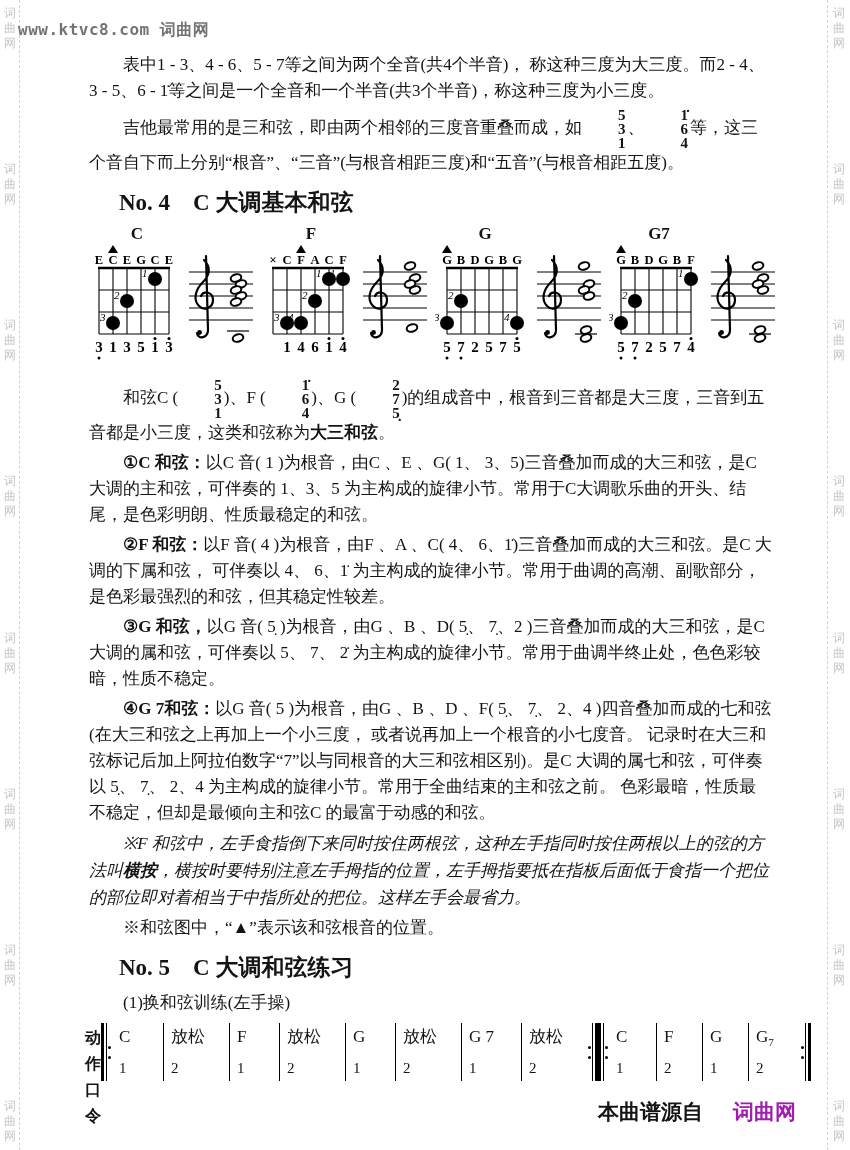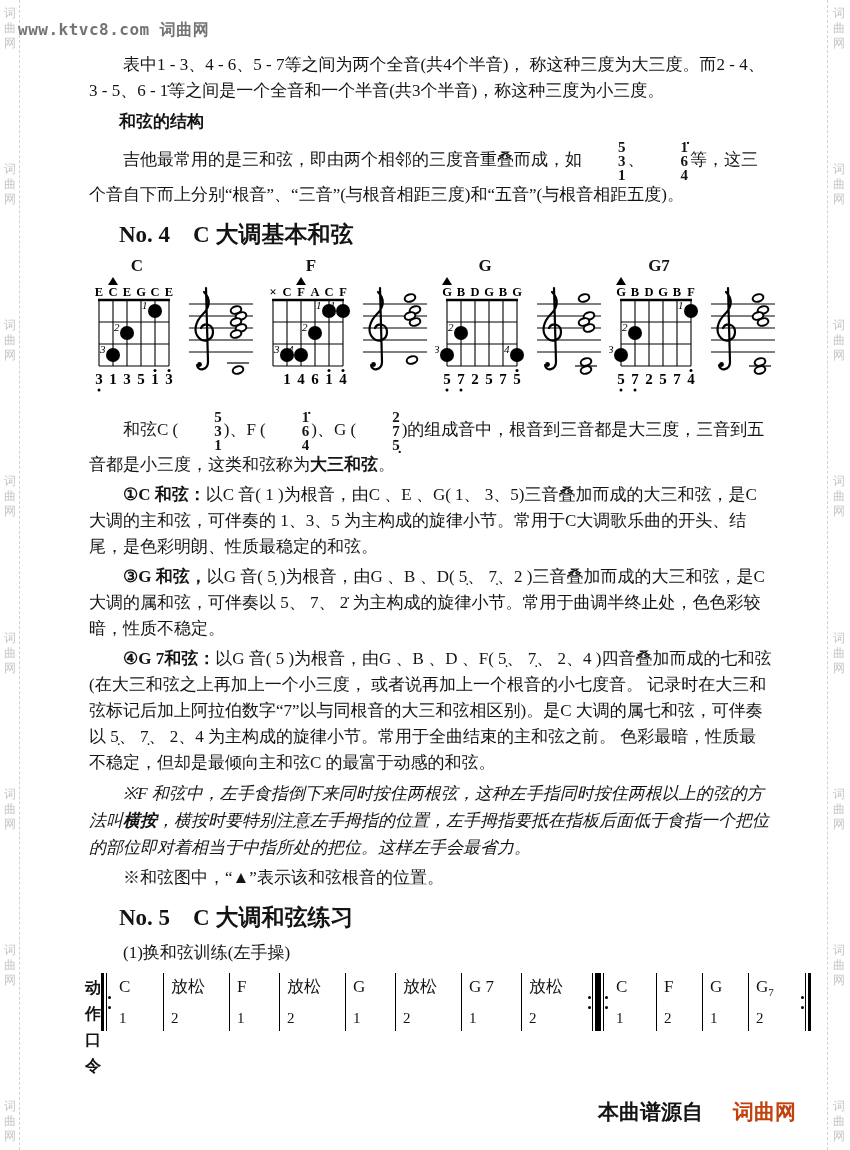--- a/index.html
+++ b/index.html
@@ -143,21 +143,20 @@
       <span>网</span>
     </div>
   </div>
 
 <div class="wm-top" id="wm-top" style="color: #737373;">www.ktvc8.com 词曲网</div>
 
 <div class="content">
 
   <p>表中1 - 3、4 - 6、5 - 7等之间为两个全音(共4个半音)， 称这种三度为大三度。而2 - 4、 3 - 5、6 - 1̇等之间是一个全音和一个半音(共3个半音)，称这种三度为小三度。</p>
 
-  <div class="struct-h">和弦的结构</div>
 
   <p><span>吉他最常用的是三和弦，即由两个相邻的三度音重叠而成，如</span><span class="stack">
         <span>5</span>
         <span>3</span>
         <span>1</span>
       </span><span>、</span><span class="stack">
         <span>1̇</span>
         <span>6</span>
         <span>4</span>
       </span><span>等，这三个音自下而上分别“根音”、“三音”(与根音相距三度)和“五音”(与根音相距五度)。</span></p>
@@ -395,20 +394,21 @@
         <span>1̇</span>
         <span>6</span>
         <span>4</span>
       </span><span>)、G (</span><span class="stack">
         <span>2</span>
         <span>7</span>
         <span>5̣</span>
       </span><span>)的组成音中，根音到三音都是大三度，三音到五音都是小三度，这类和弦称为</span><b>大三和弦</b><span>。</span></p>
 
   <p><b>①C 和弦：</b><span>以C 音( 1 )为根音，由C 、E 、G( 1、 3、5)三音叠加而成的大三和弦，是C大调的主和弦，可伴奏的 1、3、5 为主构成的旋律小节。常用于C大调歌乐曲的开头、结尾，是色彩明朗、性质最稳定的和弦。</span></p>
+  <p><b>②F 和弦：</b><span>以F 音( 4 )为根音，由F 、A 、C( 4、 6、1̇)三音叠加而成的大三和弦。是C 大调的下属和弦， 可伴奏以 4、 6、1̇ 为主构成的旋律小节。常用于曲调的高潮、副歌部分，是色彩最强烈的和弦，但其稳定性较差。</span></p>
   <p><b>③G 和弦，</b><span>以G 音( 5̣ )为根音，由G 、B 、D( 5̣、 7̣、2 )三音叠加而成的大三和弦，是C 大调的属和弦，可伴奏以 5、 7、 2̇ 为主构成的旋律小节。常用于曲调半终止处，色色彩较暗，性质不稳定。</span></p>
   <p><b>④G 7和弦：</b><span>以G 音( 5 )为根音，由G 、B 、D 、F( 5̣、 7̣、 2、4 )四音叠加而成的七和弦(在大三和弦之上再加上一个小三度， 或者说再加上一个根音的小七度音。 记录时在大三和弦标记后加上阿拉伯数字“7”以与同根音的大三和弦相区别)。是C 大调的属七和弦，可伴奏以 5̣、 7̣、 2、4 为主构成的旋律小节。常用于全曲结束的主和弦之前。 色彩最暗，性质最不稳定，但却是最倾向主和弦C 的最富于动感的和弦。</span></p>
 
   <p class="kai"><span>※F 和弦中，左手食指倒下来同时按住两根弦，这种左手指同时按住两根以上的弦的方法叫</span><b>横按</b><span>，横按时要特别注意左手拇指的位置，左手拇指要抵在指板后面低于食指一个把位的部位即对着相当于中指所处的把位。这样左手会最省力。</span></p>
   <p>※和弦图中，“▲”表示该和弦根音的位置。</p>
 
   <div class="big-h">No. 5　C 大调和弦练习</div>
   <p class="sub-h">(1)换和弦训练(左手操)</p>
 
   <div class="ptable" id="ptable">
@@ -506,14 +506,14 @@
         <div class="bn"></div>
         <div class="gapx"></div>
         <div class="bt"></div>
       </div>
     </div>
 
 </div>
 
 <div class="footer">
   <span id="footer-prefix">本曲谱源自</span>
-  <span id="footer-brand" style="color: #c2410c;">词曲网</span>
+  <span id="footer-brand" style="color: #a21caf;">词曲网</span>
 </div>
 
 </body></html>

